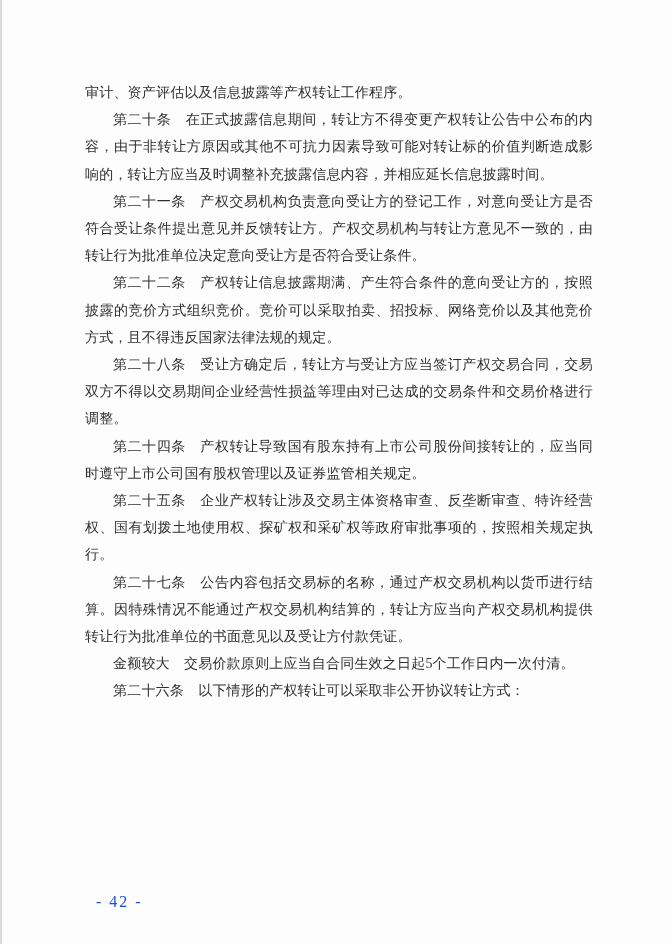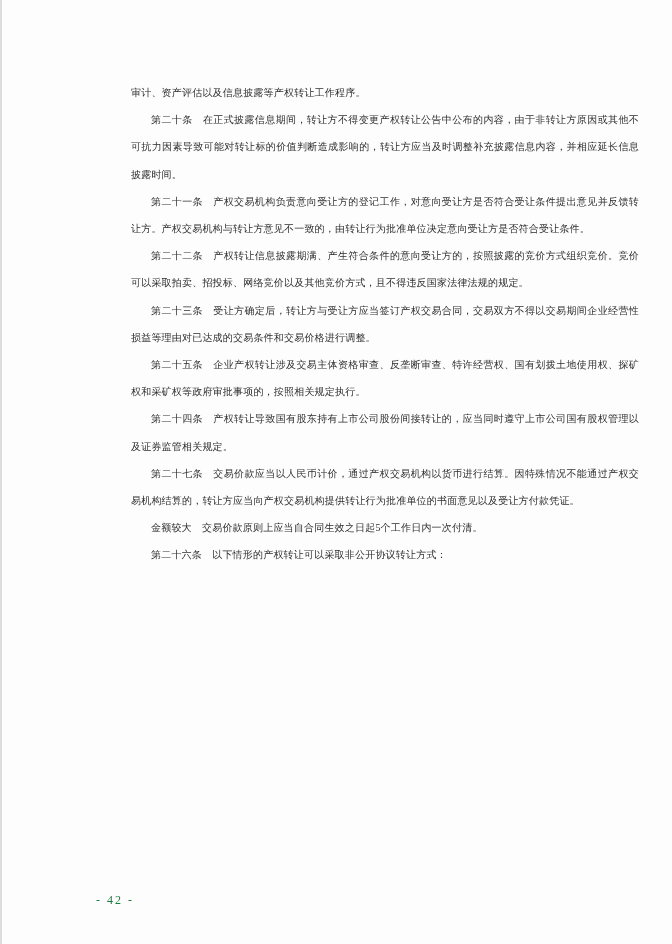--- a/index.html
+++ b/index.html
@@ -23,56 +23,55 @@
     width: 2px;
     height: 944px;
     background: #dcdcdc;
   }
   .content {
     position: absolute;
     left: 85px;
     top: 79px;
     width: 508px;
     color: #2e2e2e;
-    font-size: 10px;
+    font-size: 14px;
     line-height: 27.2px;
     letter-spacing: 0.2px;
     text-align: justify;
-    margin-left: 46px;
   }
   .content p {
     margin: 0;
     padding: 0;
     text-indent: 2em;
   }
   .content p.no-indent {
     text-indent: 0;
   }
   .page-number {
     position: absolute;
     left: 96px;
     top: 893px;
-    font-size: 12px;
+    font-size: 16px;
     letter-spacing: 2px;
-    color: #15803d;
+    color: #1d4ed8;
   }
 </style>
 </head>
 <body>
 
 <div class="page">
   <div class="left-edge"></div>
 
   <div class="content">
     <p class="no-indent">审计、资产评估以及信息披露等产权转让工作程序。</p>
     <p>第二十条　在正式披露信息期间，转让方不得变更产权转让公告中公布的内容，由于非转让方原因或其他不可抗力因素导致可能对转让标的价值判断造成影响的，转让方应当及时调整补充披露信息内容，并相应延长信息披露时间。</p>
     <p>第二十一条　产权交易机构负责意向受让方的登记工作，对意向受让方是否符合受让条件提出意见并反馈转让方。产权交易机构与转让方意见不一致的，由转让行为批准单位决定意向受让方是否符合受让条件。</p>
     <p>第二十二条　产权转让信息披露期满、产生符合条件的意向受让方的，按照披露的竞价方式组织竞价。竞价可以采取拍卖、招投标、网络竞价以及其他竞价方式，且不得违反国家法律法规的规定。</p>
-    <p>第二十三条　受让方确定后，转让方与受让方应当签订产权交易合同，交易双方不得以交易期间企业经营性损益等理由对已达成的交易条件和交易价格进行调整。</p>
+    <p>第二十八条　受让方确定后，转让方与受让方应当签订产权交易合同，交易双方不得以交易期间企业经营性损益等理由对已达成的交易条件和交易价格进行调整。</p>
+    <p>第二十四条　产权转让导致国有股东持有上市公司股份间接转让的，应当同时遵守上市公司国有股权管理以及证券监管相关规定。</p>
     <p>第二十五条　企业产权转让涉及交易主体资格审查、反垄断审查、特许经营权、国有划拨土地使用权、探矿权和采矿权等政府审批事项的，按照相关规定执行。</p>
-    <p>第二十四条　产权转让导致国有股东持有上市公司股份间接转让的，应当同时遵守上市公司国有股权管理以及证券监管相关规定。</p>
-    <p>第二十七条　交易价款应当以人民币计价，通过产权交易机构以货币进行结算。因特殊情况不能通过产权交易机构结算的，转让方应当向产权交易机构提供转让行为批准单位的书面意见以及受让方付款凭证。</p>
+    <p>第二十七条　公告内容包括交易标的名称，通过产权交易机构以货币进行结算。因特殊情况不能通过产权交易机构结算的，转让方应当向产权交易机构提供转让行为批准单位的书面意见以及受让方付款凭证。</p>
     <p>金额较大　交易价款原则上应当自合同生效之日起5个工作日内一次付清。</p>
     <p>第二十六条　以下情形的产权转让可以采取非公开协议转让方式：</p>
   </div>
 
   <div class="page-number">- 42 -</div>
 </div>
 
 </body></html>

